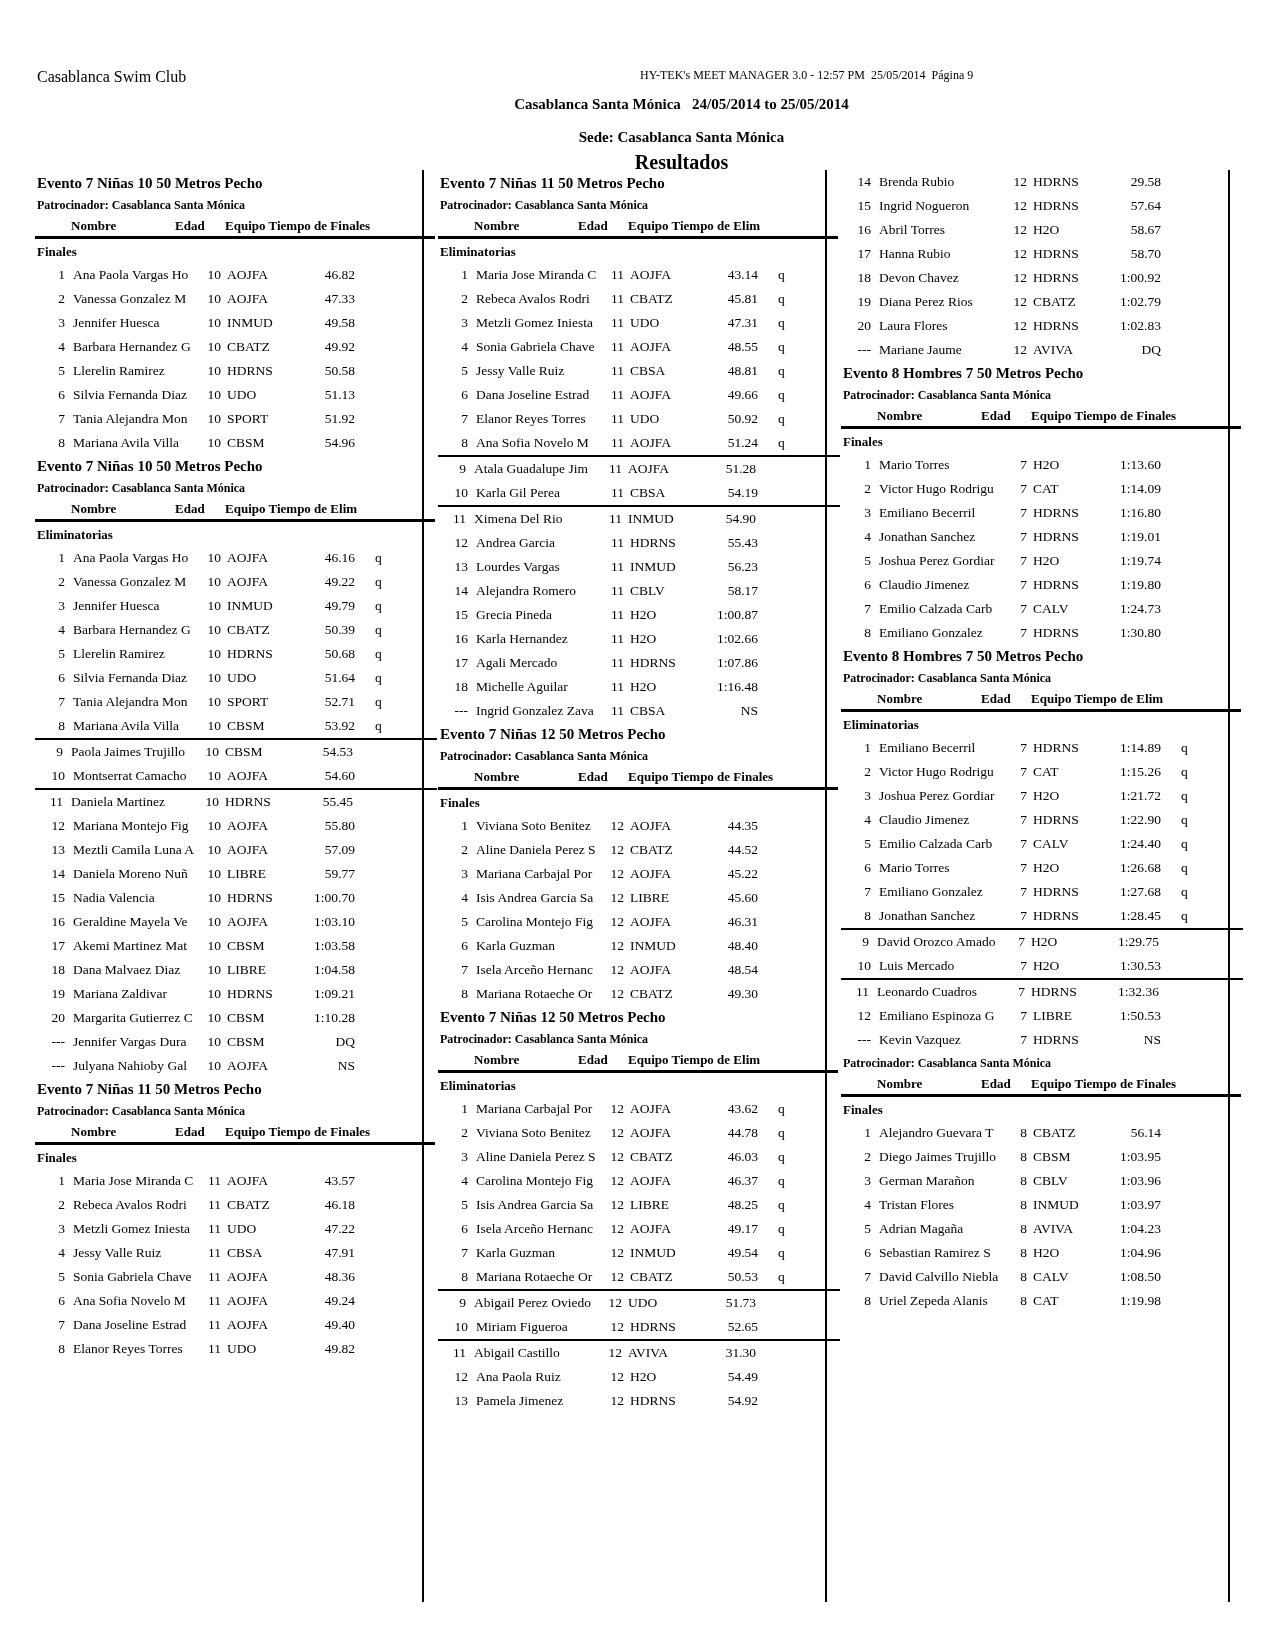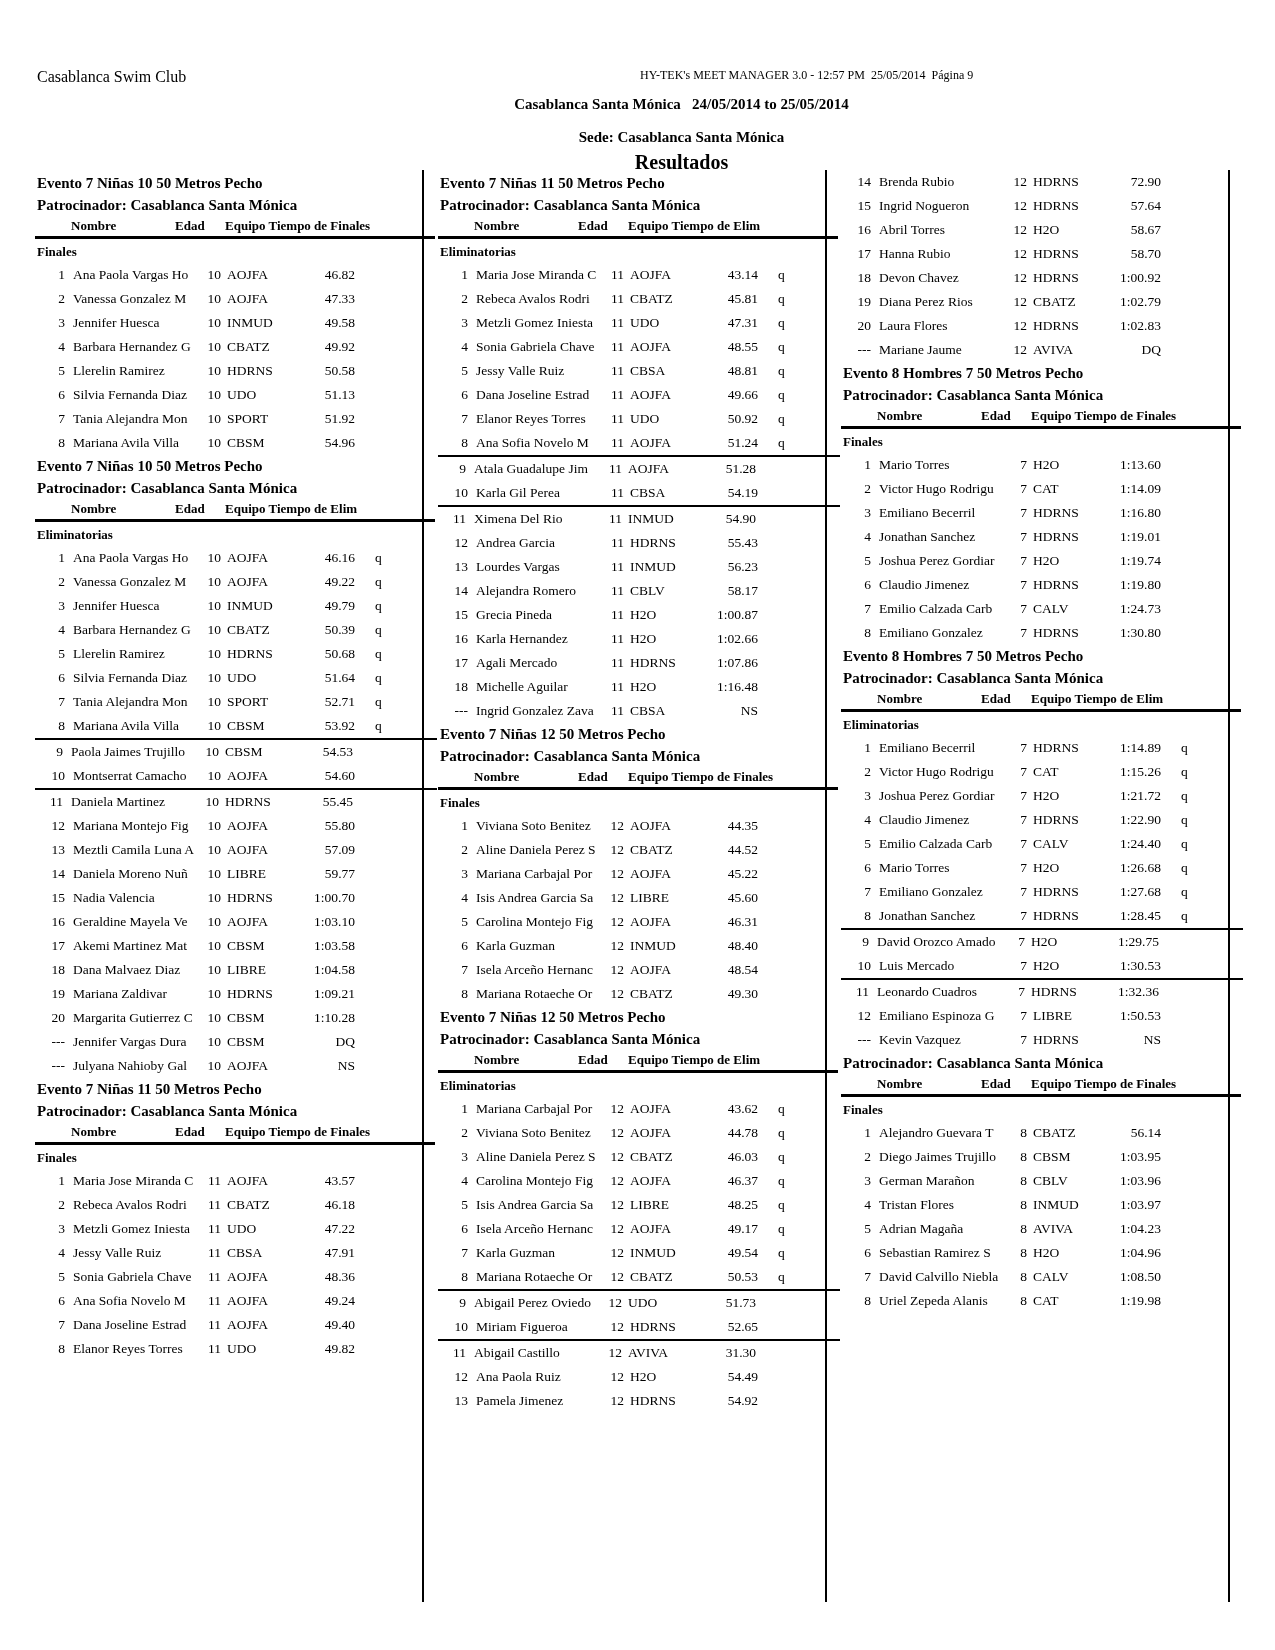--- a/index.html
+++ b/index.html
@@ -17,21 +17,21 @@
   .col { position: absolute; top: 172px; width: 385px; }
   .col-1 { left: 37px; }
   .col-2 { left: 440px; }
   .col-3 { left: 843px; top: 170px; }
   .vline { position: absolute; top: 170px; width: 2px; height: 1432px; background: #000; }
   .v1 { left: 422px; }
   .v2 { left: 825px; }
   .v3 { left: 1228px; }
 
   .ev-title { font-weight: bold; font-size: 15px; height: 22px; line-height: 22px; }
-  .ev-sponsor { font-weight: bold; font-size: 15px; height: 22px; line-height: 22px; }
+  .ev-sponsor { font-weight: bold; font-size: 12px; height: 22px; line-height: 22px; }
   .col-head {
     position: relative; height: 20px; font-weight: bold; font-size: 13px;
     border-bottom: 3px solid #000; margin-left: -2px; width: 400px;
   }
   .col-head span { position: absolute; top: 2px; }
   .ch-name { left: 36px; }
   .ch-age { left: 140px; }
   .ch-team { left: 190px; text-align: right; }
   .round { font-weight: bold; font-size: 13px; height: 24px; line-height: 26px; }
   .row { position: relative; height: 24px; line-height: 24px; font-size: 13.5px; white-space: nowrap; }
@@ -745,21 +745,21 @@
       </div>
     </div>
   </div>
 <div class="col col-3">
     <div class="event-block">
       <div class="row">
         <span class="r-place">14</span>
         <span class="r-name">Brenda Rubio</span>
         <span class="r-age">12</span>
         <span class="r-team">HDRNS</span>
-        <span class="r-time">72.90</span>
+        <span class="r-time">29.58</span>
         <span class="r-q"></span>
       </div>
       <div class="row">
         <span class="r-place">15</span>
         <span class="r-name">Ingrid Nogueron</span>
         <span class="r-age">12</span>
         <span class="r-team">HDRNS</span>
         <span class="r-time">57.64</span>
         <span class="r-q"></span>
       </div>

